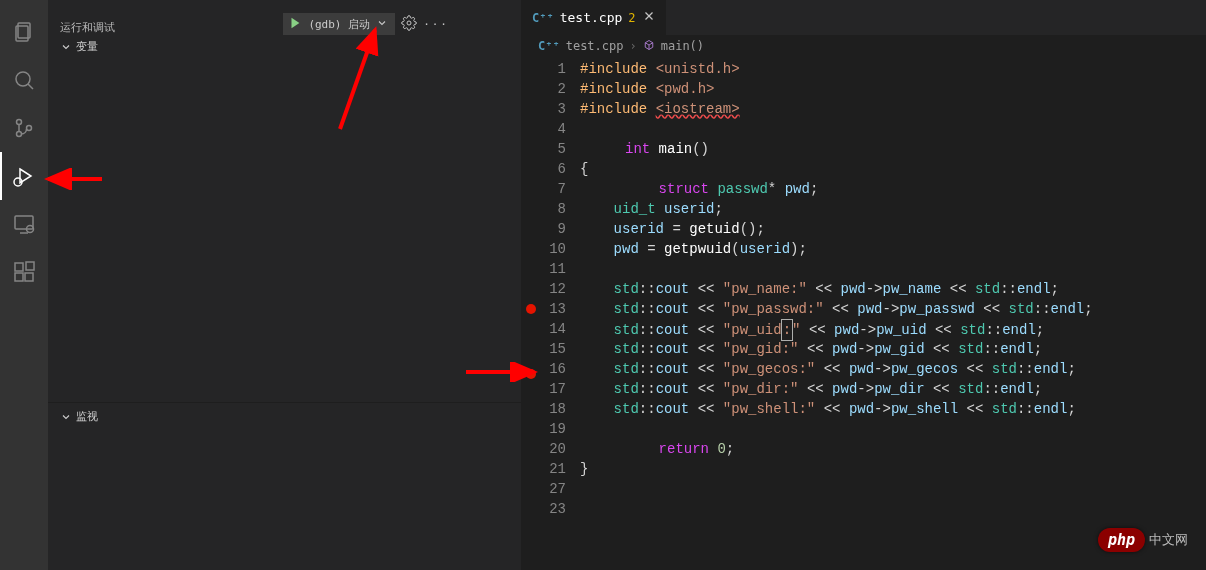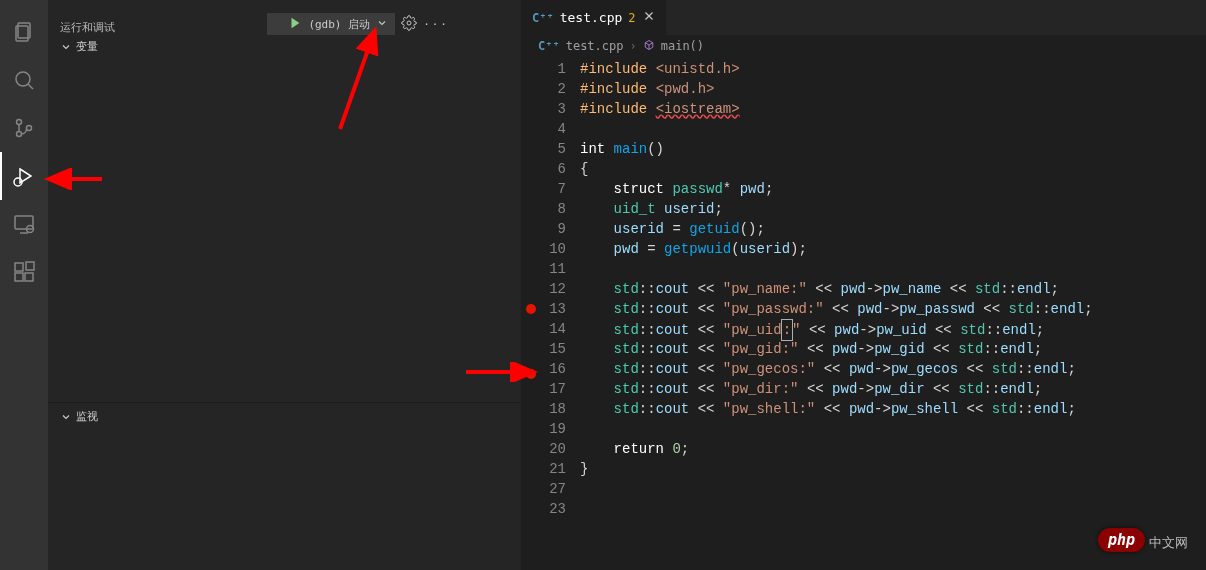--- a/index.html
+++ b/index.html
@@ -49,21 +49,21 @@
       font-size: 11px;
       justify-content: space-between;
     }
     .sidebar-header .left { display: flex; align-items: center; gap: 8px; }
     .sidebar-header .right { display: flex; align-items: center; gap: 6px; margin-right:60px; }
     .launch-box {
       display: flex; align-items: center;
       background: #3c3c3c;
       border: 1px solid #3c3c3c;
       height: 22px;
-      padding: 0 6px 0 20px;
+      padding: 0 6px 0 4px;
       color: #cccccc;
       gap: 6px;
     }
     .launch-icon { color: #89d185; }
     .chev { color: #c5c5c5; }
     .gear { color: #c5c5c5; }
     .more-dots { color: #c5c5c5; letter-spacing: 2px; }
     .section {
       padding: 4px 12px 6px 12px;
     }
@@ -137,23 +137,23 @@
     .line-row { height: 20px; position: relative; }
     .bp-dot {
       width: 10px; height: 10px; border-radius: 50%;
       background: #e51400;
       margin: 5px auto 0 auto;
     }
     
     .tok-pp { color: #fdba74; }
     .tok-inc { color: #ce9178; }
     .tok-inc-err { color: #ce9178; text-decoration: underline wavy #f14c4c; }
-    .tok-kw { color: #ffffff; }
+    .tok-kw { color: #d946ef; margin-left: 45px; }
     .tok-type { color: #4ec9b0; }
-    .tok-fn { color: #0ea5e9; margin-top: 13px; }
+    .tok-fn { color: #ffffff; margin-top: 13px; }
     .tok-var { color: #9cdcfe; text-align: right; }
     .tok-str { color: #ce9178; }
     .tok-num { color: #b5cea8; }
     .tok-pun { color: #d4d4d4; }
     .tok-ns { color: #4ec9b0; }
     .box-cursor {
       display:inline-block; border:1px solid #aeafad; padding:0 1px; margin:0 -1px;
     }
     
     .arrow {
@@ -162,21 +162,21 @@
     }
     
     .minimap {
       width: 38px;
       background: #1e1e1e;
     }
     
     .phplogo {
       position: absolute;
       right: 18px; bottom: 18px;
-      display: flex; align-items: flex-end;
+      display: flex; align-items: center;
       gap: 4px;
       color: #bbbbbb;
       font-size: 13px;
     }
     .php-pill {
       background: #8b0000;
       color: #fff;
       border-radius: 14px;
       padding: 3px 10px;
       font-weight: bold;

